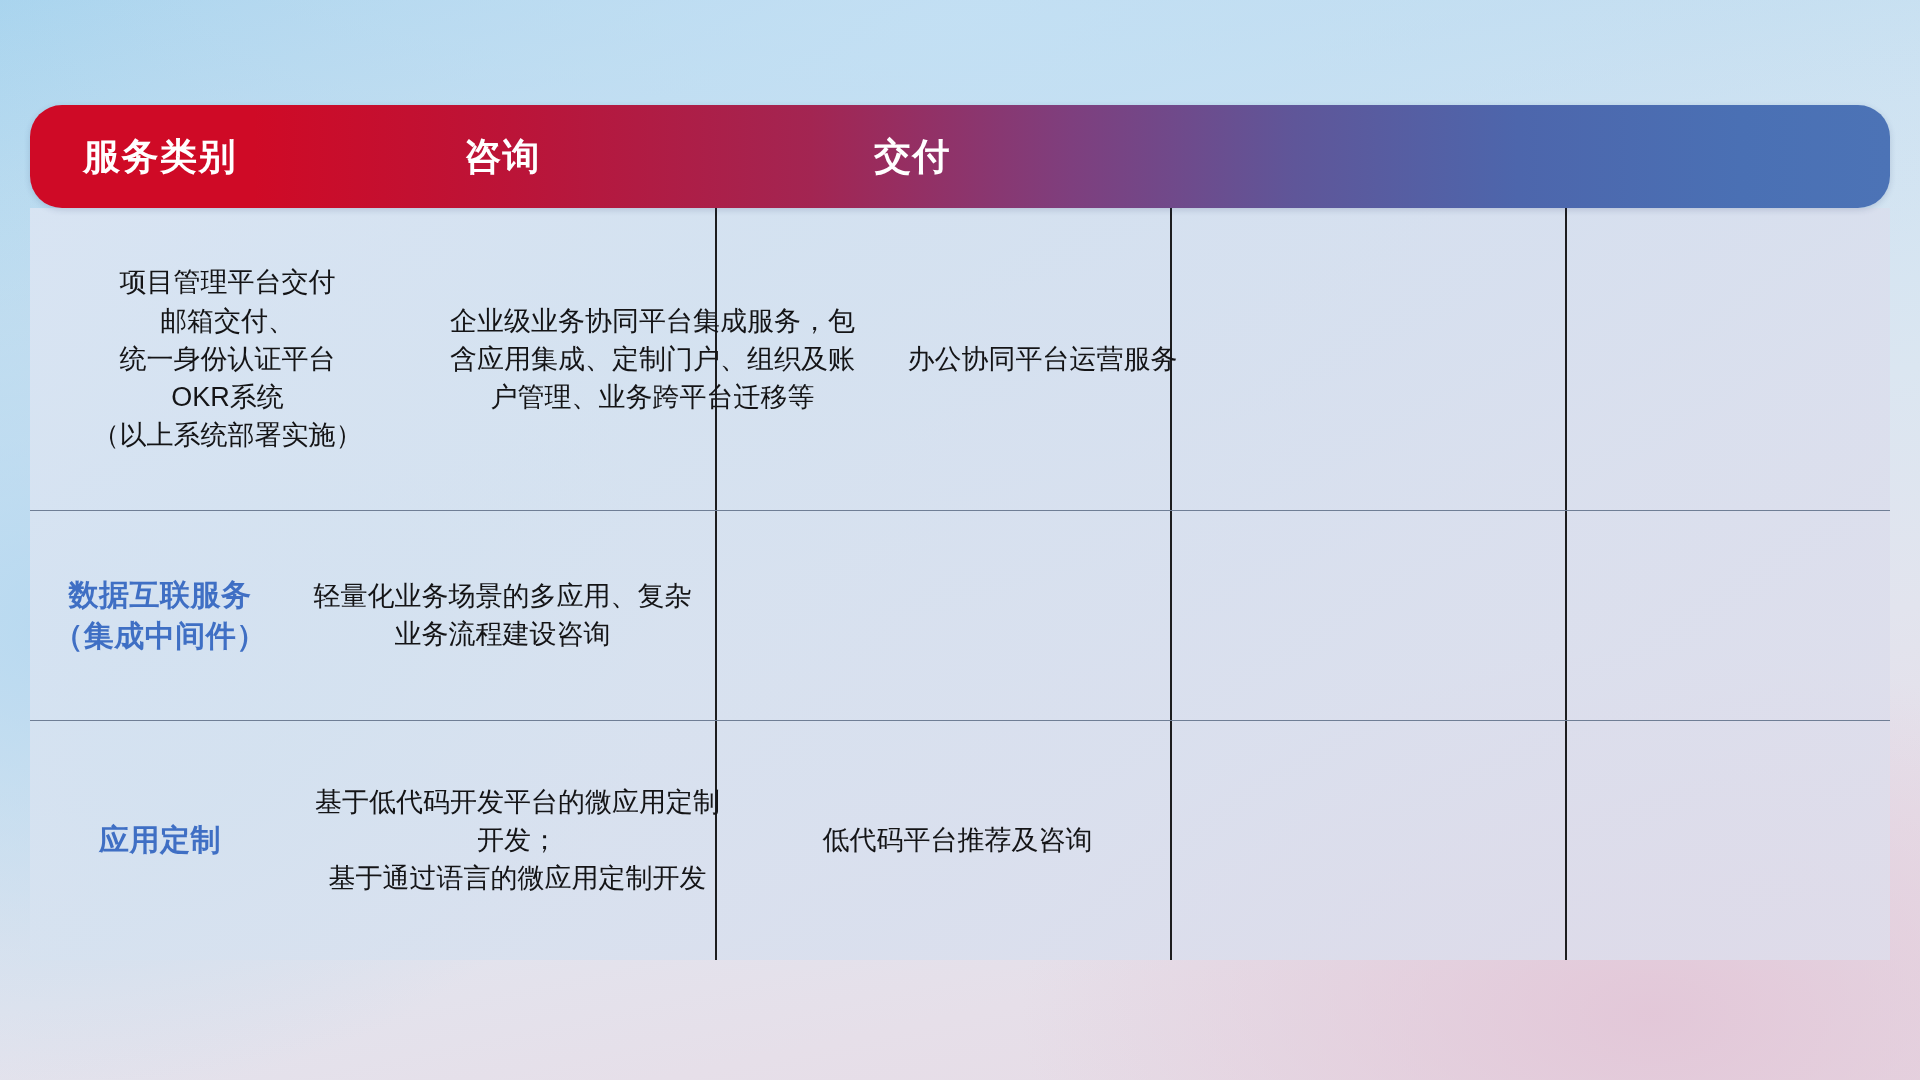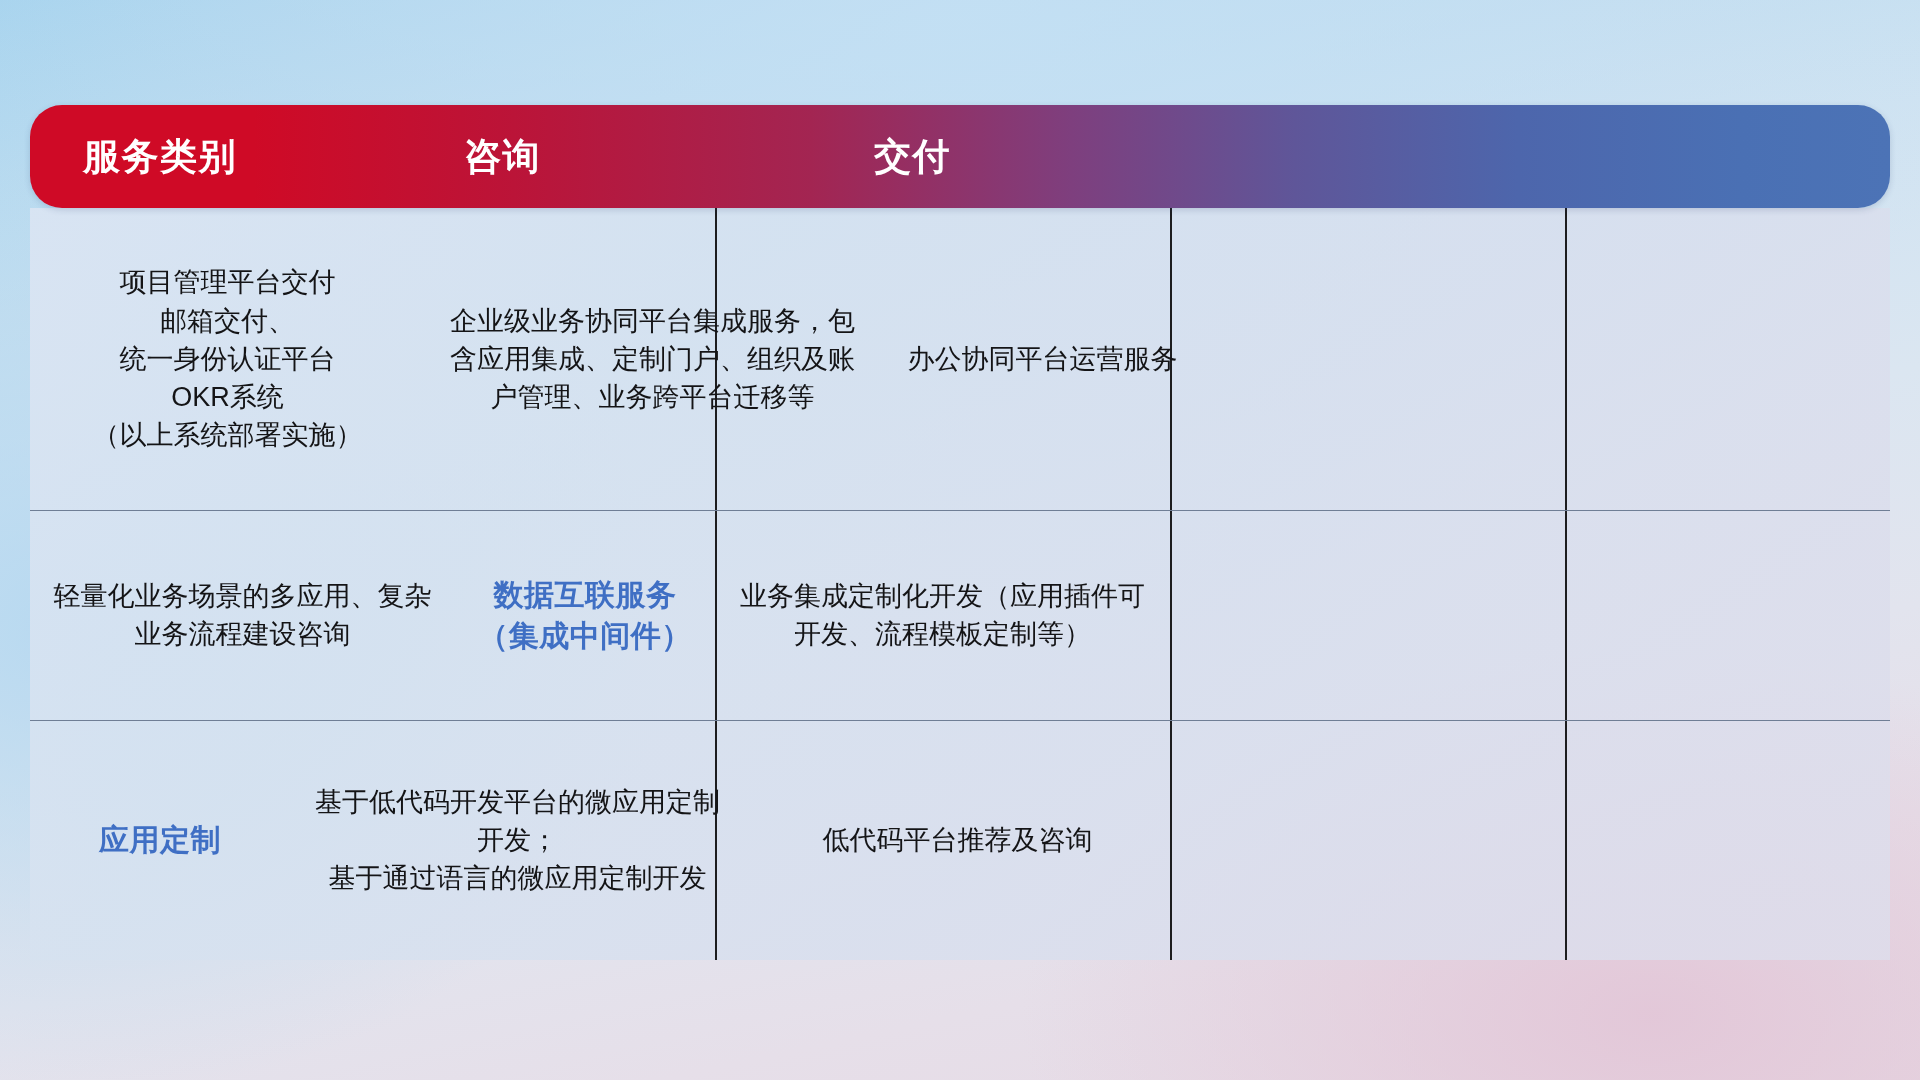--- a/index.html
+++ b/index.html
@@ -160,24 +160,23 @@
       <div class="cell txt-cell c3" style="white-space: pre-line;">项目管理平台交付
 邮箱交付、
 统一身份认证平台
 OKR系统
 （以上系统部署实施）</div>
       <div class="cell txt-cell c2">企业级业务协同平台集成服务，包含应用集成、定制门户、组织及账户管理、业务跨平台迁移等</div>
       <div class="cell txt-cell c4">办公协同平台运营服务</div>
     </div>
 
     <div class="row" style="top:405px; height:210px;">
-      <div class="cell txt-cell c1">轻量化业务场景的多应用、复杂业务流程建设咨询</div>
       <div class="cell cat-cell c0" style="white-space: pre-line;">数据互联服务
 （集成中间件）</div>
-      <div class="cell txt-cell c2">业务集成定制化开发（应用插件可开发、流程模板定制等）</div>
+      <div class="cell txt-cell c1">轻量化业务场景的多应用、复杂业务流程建设咨询</div>
       <div class="cell txt-cell c3"></div>
       <div class="cell txt-cell c4"></div>
     </div>
 
     <div class="row" style="top:615px; height:240px;">
       <div class="cell cat-cell c0">应用定制</div>
       <div class="cell txt-cell c2" style="white-space: pre-line;">基于低代码开发平台的微应用定制开发；
 基于通过语言的微应用定制开发</div>
       <div class="cell txt-cell c1">低代码平台推荐及咨询</div>
       <div class="cell txt-cell c4"></div>

